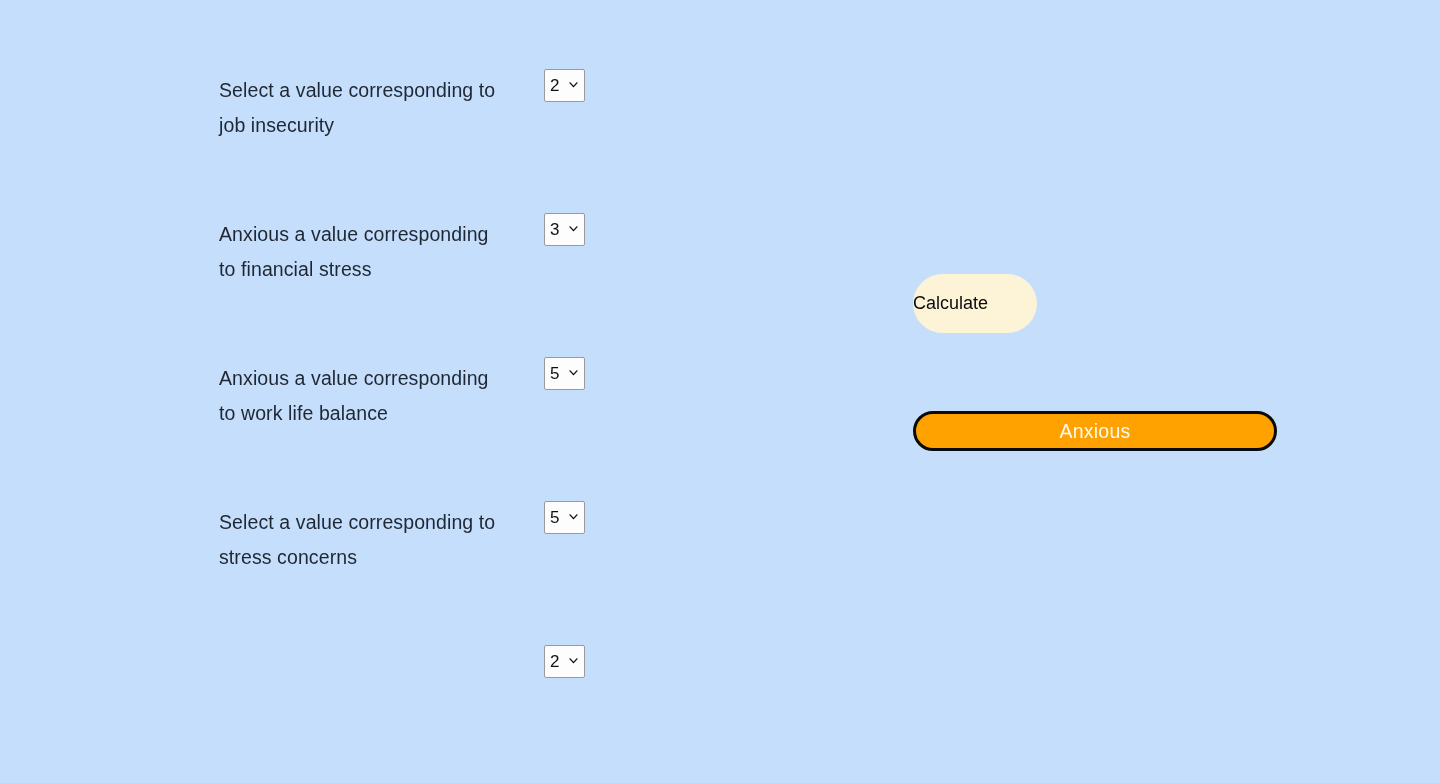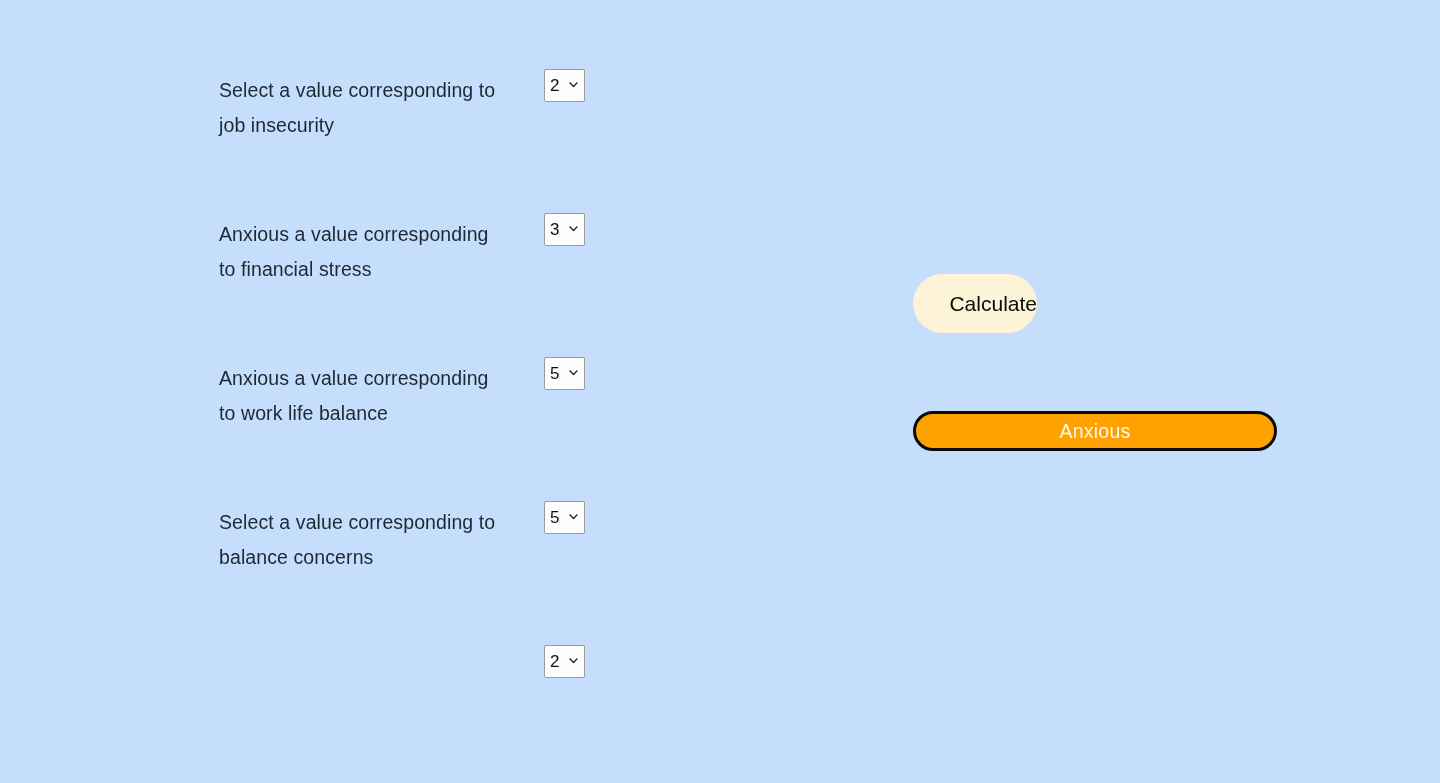--- a/index.html
+++ b/index.html
@@ -94,23 +94,23 @@
   .calculate-button {
     display: block;
     width: 124px;
     height: 59px;
     box-sizing: border-box;
     background: #fdf3d7;
     border: none;
     border-radius: 30px;
     color: #0b0b0b;
     font-family: "Liberation Sans", sans-serif;
-    font-size: 21px;
+    font-size: 18px;
     line-height: 59px;
-    text-align: right;
+    text-align: left;
     padding: 0;
     cursor: pointer;
   }
 
   .result-badge {
     position: absolute;
     left: 0;
     top: 97px;
     width: 364px;
     height: 40px;
@@ -170,21 +170,21 @@
         </select>
         <span class="chev">
           <svg viewBox="0 0 10 7" width="9" height="6" xmlns="http://www.w3.org/2000/svg">
             <path d="M1 1 L5 5.4 L9 1" fill="none" stroke="#111111" stroke-width="1.6" stroke-linecap="round" stroke-linejoin="round"></path>
           </svg>
         </span>
       </div>
     </div>
 
     <div class="form-row">
-      <div class="field-label">Select a value corresponding to balance concerns</div>
+      <div class="field-label">Select a value corresponding to stress concerns</div>
       <div class="select-wrap">
         <select class="value-select">
           <option>5</option>
         </select>
         <span class="chev">
           <svg viewBox="0 0 10 7" width="9" height="6" xmlns="http://www.w3.org/2000/svg">
             <path d="M1 1 L5 5.4 L9 1" fill="none" stroke="#111111" stroke-width="1.6" stroke-linecap="round" stroke-linejoin="round"></path>
           </svg>
         </span>
       </div>

